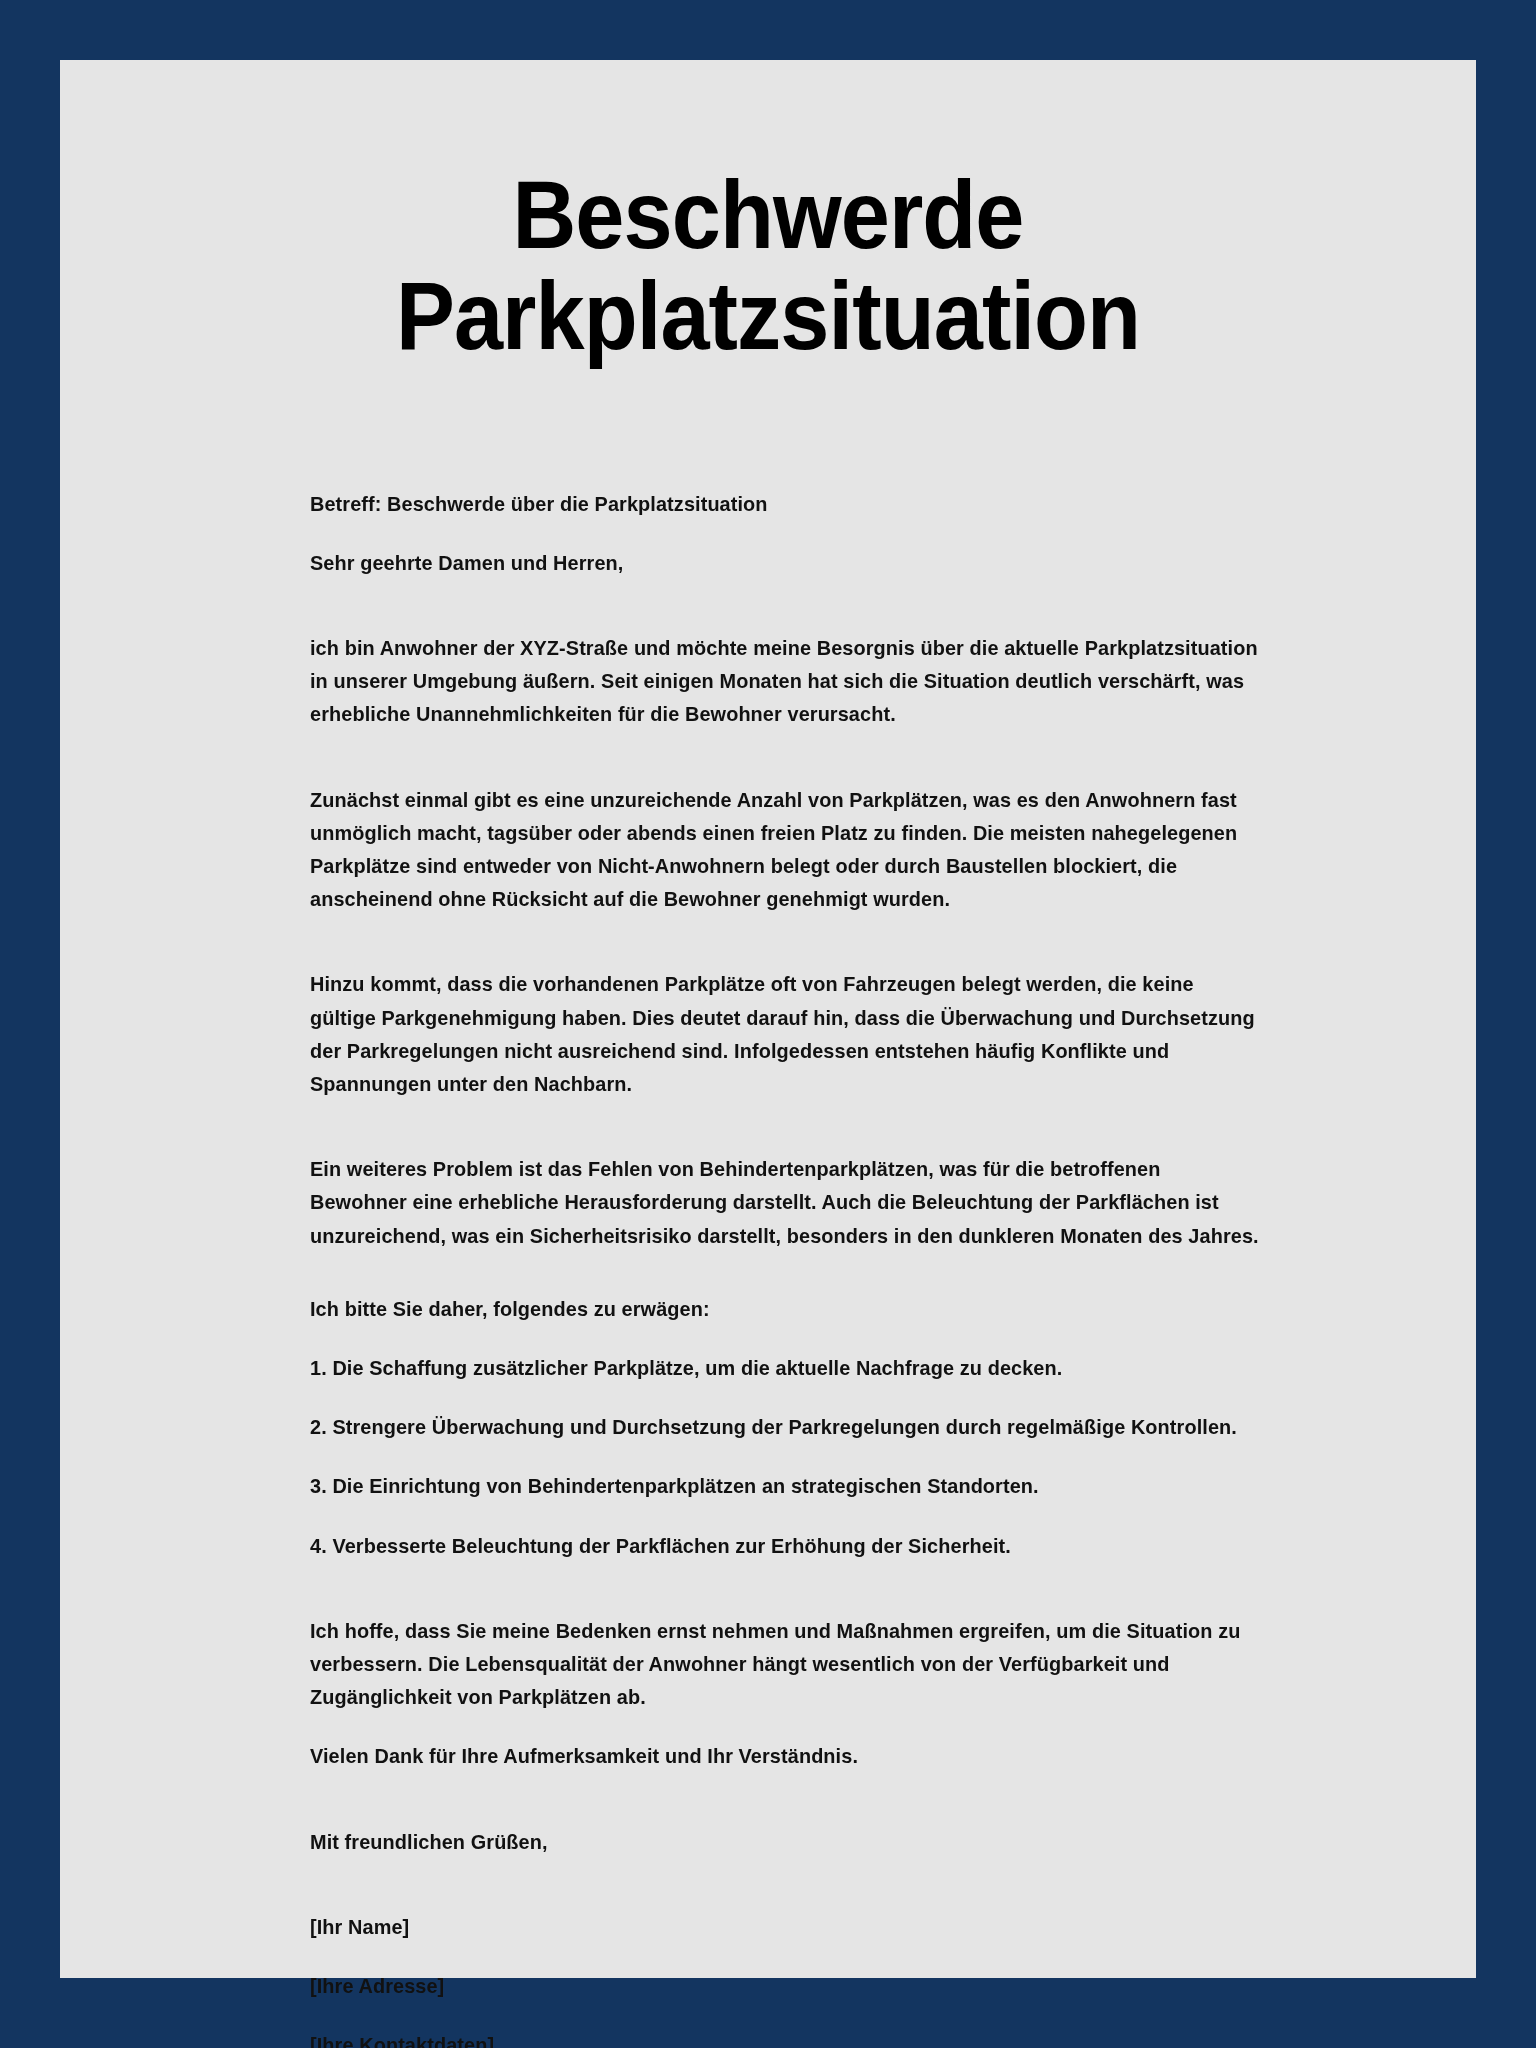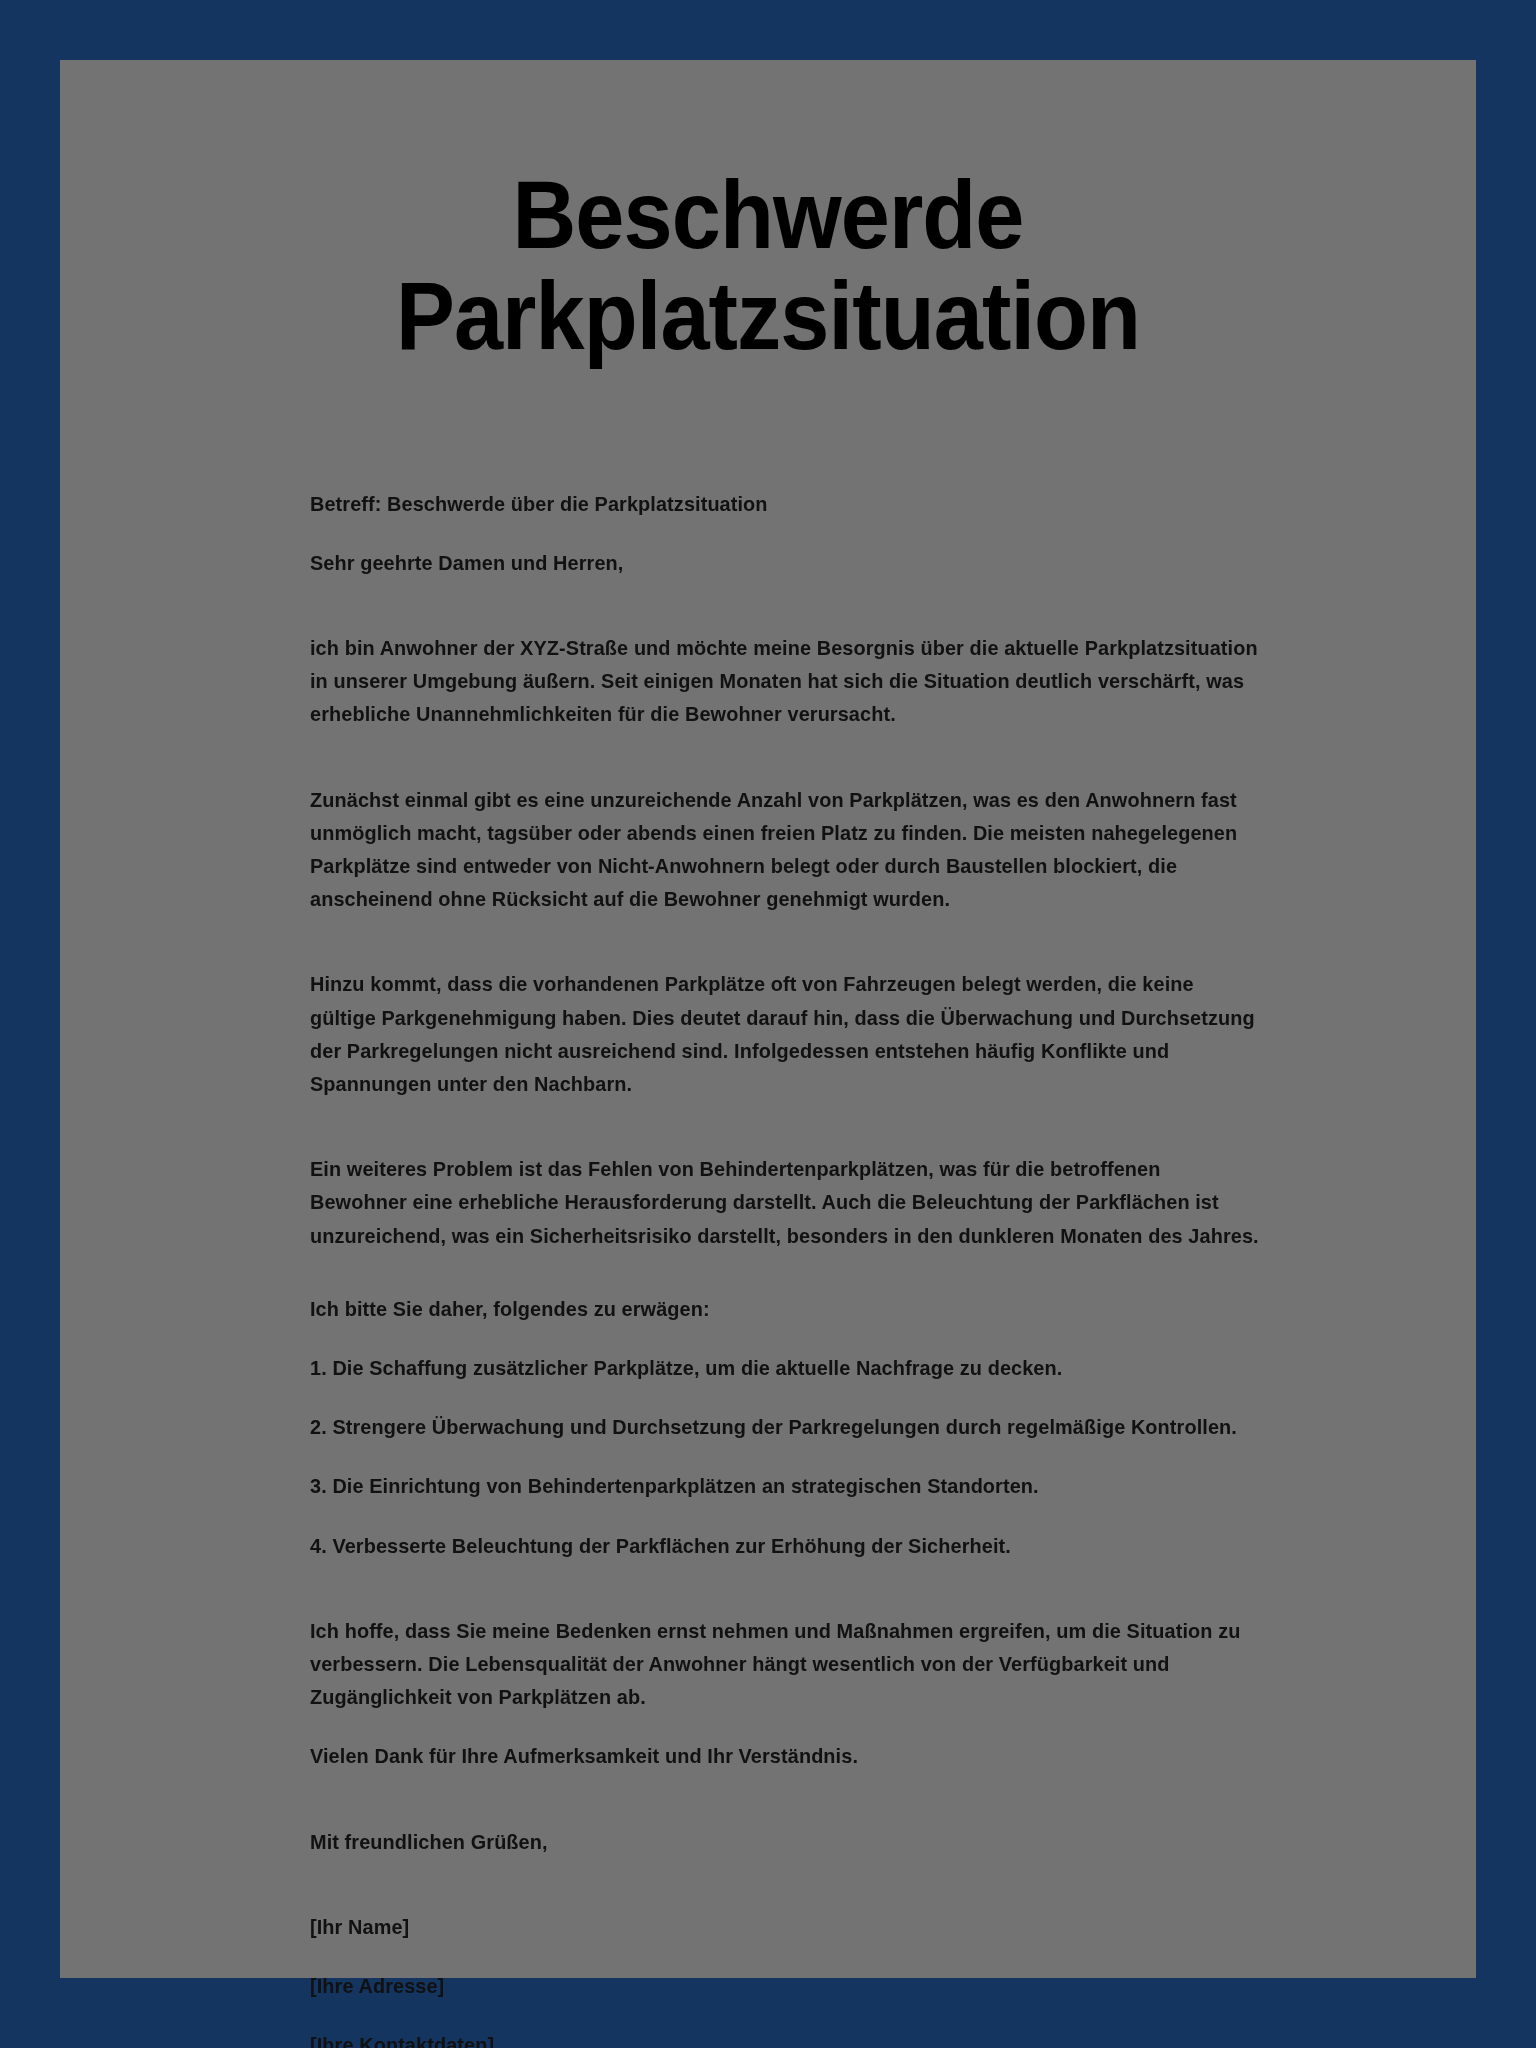--- a/index.html
+++ b/index.html
@@ -21,21 +21,21 @@
     height: 2048px;
     background: #133560;
     padding: 60px 60px 70px 60px;
     display: block;
   }
 
   
   .sheet {
     width: 100%;
     height: 100%;
-    background: #737373;
+    background: #e5e5e5;
     display: flex;
     flex-direction: column;
     padding: 0;
   }
 
   
   .title-block {
     padding: 105px 70px 0 70px;
     text-align: center;
   }

